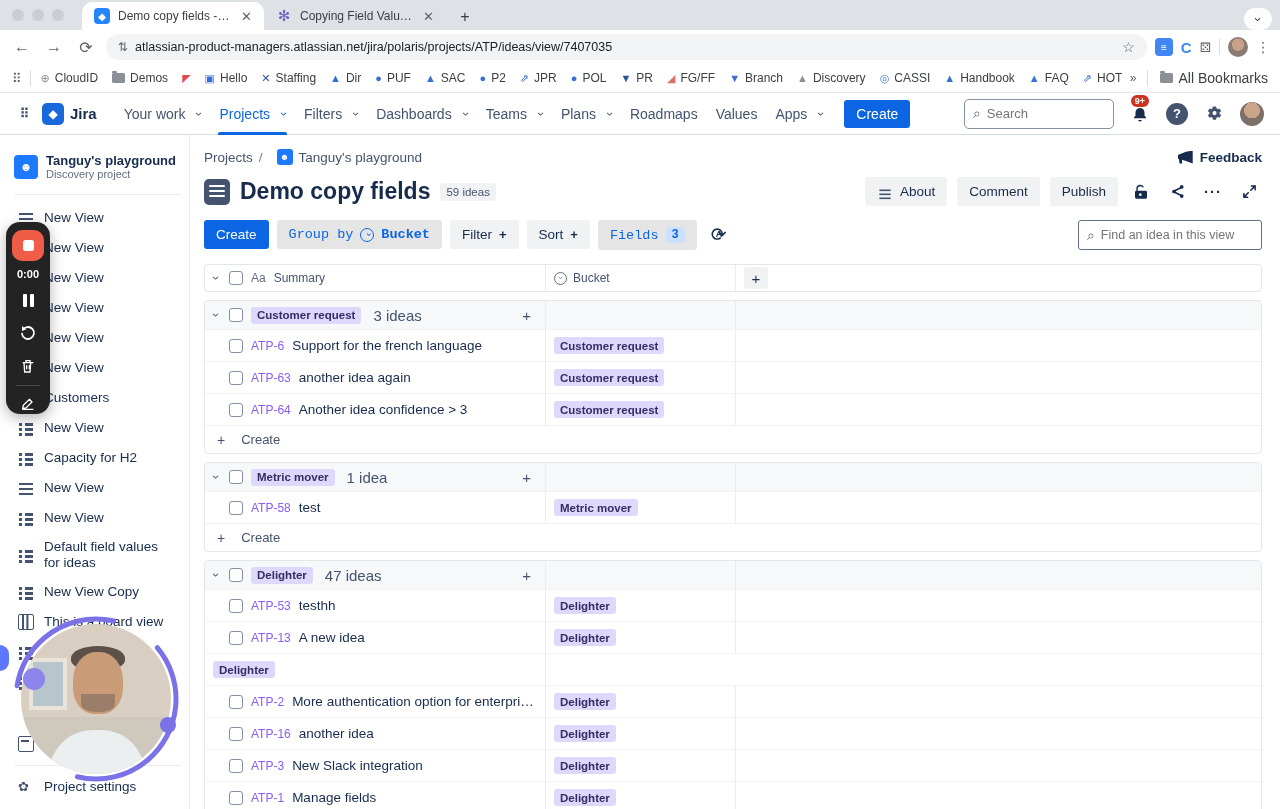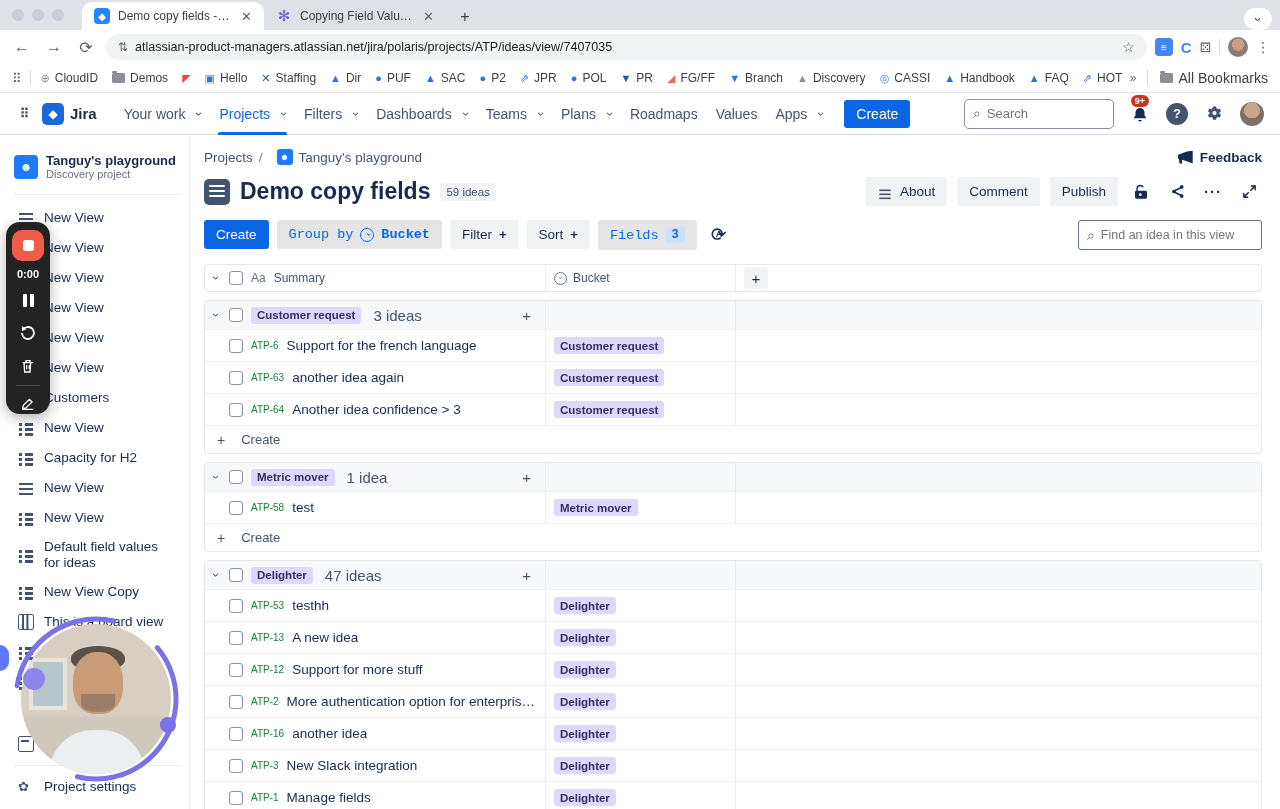--- a/index.html
+++ b/index.html
@@ -122,21 +122,21 @@
   .thead { height:28px; background:#fff; border:1px solid #e4e6ea; border-radius:4px; font-size:12px; color:#44546f; }
   .thead .aa { color:#626f86; font-size:12px; font-weight:500; }
   .addcol { width:24px; height:22px; border:none; background:#f1f2f4; border-radius:3px; font-size:15px; color:#172b4d; }
   .gcard { border:1px solid #e4e6ea; border-radius:4px; margin-top:8px; overflow:hidden; background:#fff; }
   .ghead { height:28px; background:#f7f8f9; font-size:12.5px; color:#44546f; }
   .chip { background:#dfd8fd; color:#352c63; font-size:11.5px; font-weight:bold; border-radius:3px; padding:2.5px 6px; white-space:nowrap; }
   .gcount { font-size:15px; color:#44546f; margin-left:4px; }
   .gplus { margin-left:auto; font-size:15px; color:#44546f; padding-right:6px; }
   .trow { height:32px; border-top:1px solid #f1f2f4; font-size:13.5px; }
   .trow .c1 { padding-left:24px; }
-  .rkey { color:#15803d; font-size:10px; white-space:nowrap; }
+  .rkey { color:#8b5cf6; font-size:12px; white-space:nowrap; }
   .rsum { color:#172b4d; white-space:nowrap; overflow:hidden; text-overflow:ellipsis; }
   .createrow { height:28px; border-top:1px solid #f1f2f4; font-size:13px; color:#44546f; }
   .createrow .plus { font-size:14px; margin-right:8px; }
   .cbx { width:14px; height:14px; border:1.7px solid #8590a2; border-radius:3px; background:#fff; flex:0 0 14px; }
   .chev { display:inline-block; transform:rotate(90deg); font-size:12px; color:#44546f; width:10px; text-align:center; }
   .bucket-circ { width:13px; height:13px; border:1.4px solid #626f86; border-radius:50%; display:inline-flex; align-items:center; justify-content:center; margin-right:6px; }
   .bucket-circ .caret-glyph { font-size:8px; color:#626f86; }
 
   
   .loombar { position:absolute; left:6px; top:222px; width:44px; height:192px; background:#232323; border-radius:14px; display:flex; flex-direction:column; align-items:center; padding-top:8px; gap:13px; box-shadow:0 4px 14px rgba(0,0,0,.3); z-index:40; }
@@ -654,25 +654,20 @@
         <span class="cbx"></span>
         <span class="rkey">ATP-13</span>
         <span class="rsum">A new idea</span>
       </div>
       <div class="c2">
                 <span class="chip">Delighter</span>
               </div>
       <div class="c3"></div>
     </div>
     <div class="grow trow">
-      <div class="c1">
-        <span class="cbx"></span>
-        <span class="rkey">ATP-12</span>
-        <span class="rsum">Support for more stuff</span>
-      </div>
       <div class="c2">
                 <span class="chip">Delighter</span>
               </div>
       <div class="c3"></div>
     </div>
     <div class="grow trow">
       <div class="c1">
         <span class="cbx"></span>
         <span class="rkey">ATP-2</span>
         <span class="rsum">More authentication option for enterprise custom...</span>

